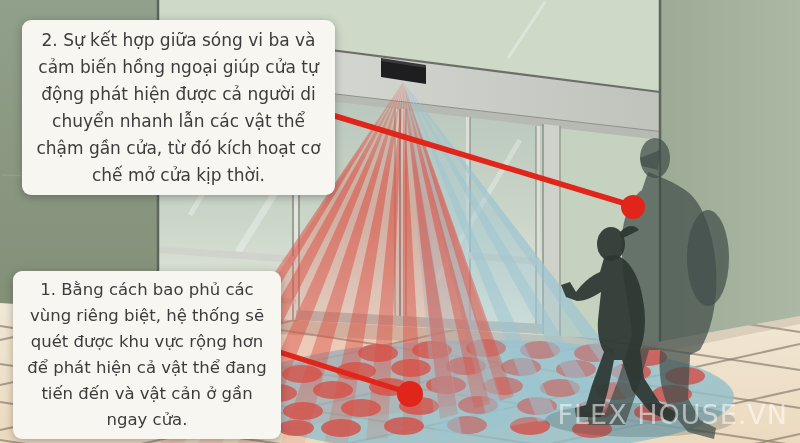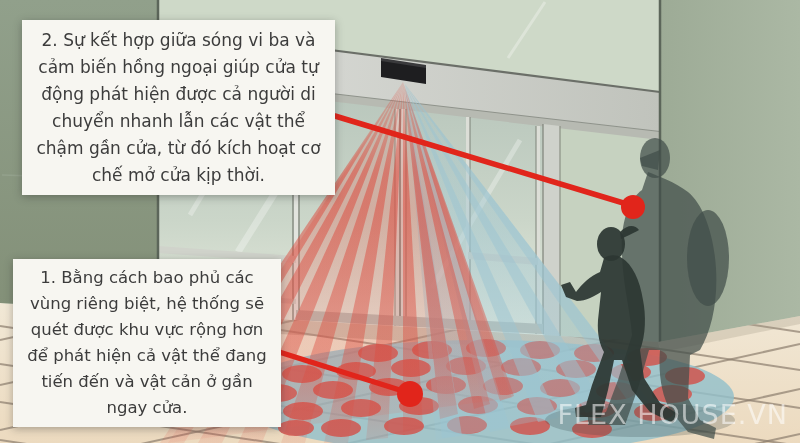--- a/index.html
+++ b/index.html
@@ -6,35 +6,35 @@
   body{
     width:800px;height:443px;overflow:hidden;
     font-family:"DejaVu Sans","Liberation Sans",sans-serif;
     background:#cdd8c7;
   }
   .canvas{position:relative;width:800px;height:443px;overflow:hidden;}
   .scene-svg{position:absolute;left:0;top:0;width:800px;height:443px;display:block;}
   .callout{
     position:absolute;
     background:#f7f6f1;
-    border-radius:0;
+    border-radius:9px;
     box-shadow:0 2px 8px rgba(40,40,40,0.35);
     color:#3c3c3c;
     text-align:center;
     display:flex;align-items:center;justify-content:center;
     box-sizing:border-box;
     z-index:4;
   }
   .callout .callout-text{width:100%;}
   .callout-top{
     left:22px;top:20px;width:313px;height:175px;
     padding:8px 12px;font-size:17px;line-height:27px;
   }
   .callout-bottom{
-    left:13px;top:259px;width:268px;height:168px;
+    left:13px;top:271px;width:268px;height:168px;
     padding:8px 11px;font-size:16.5px;line-height:26px;
   }
   .watermark{
     position:absolute;right:12px;bottom:13px;
     font-size:27px;font-weight:normal;letter-spacing:1px;
     color:rgba(255,255,255,0.55);
     z-index:5;white-space:nowrap;
   }
 </style>
 </head>

